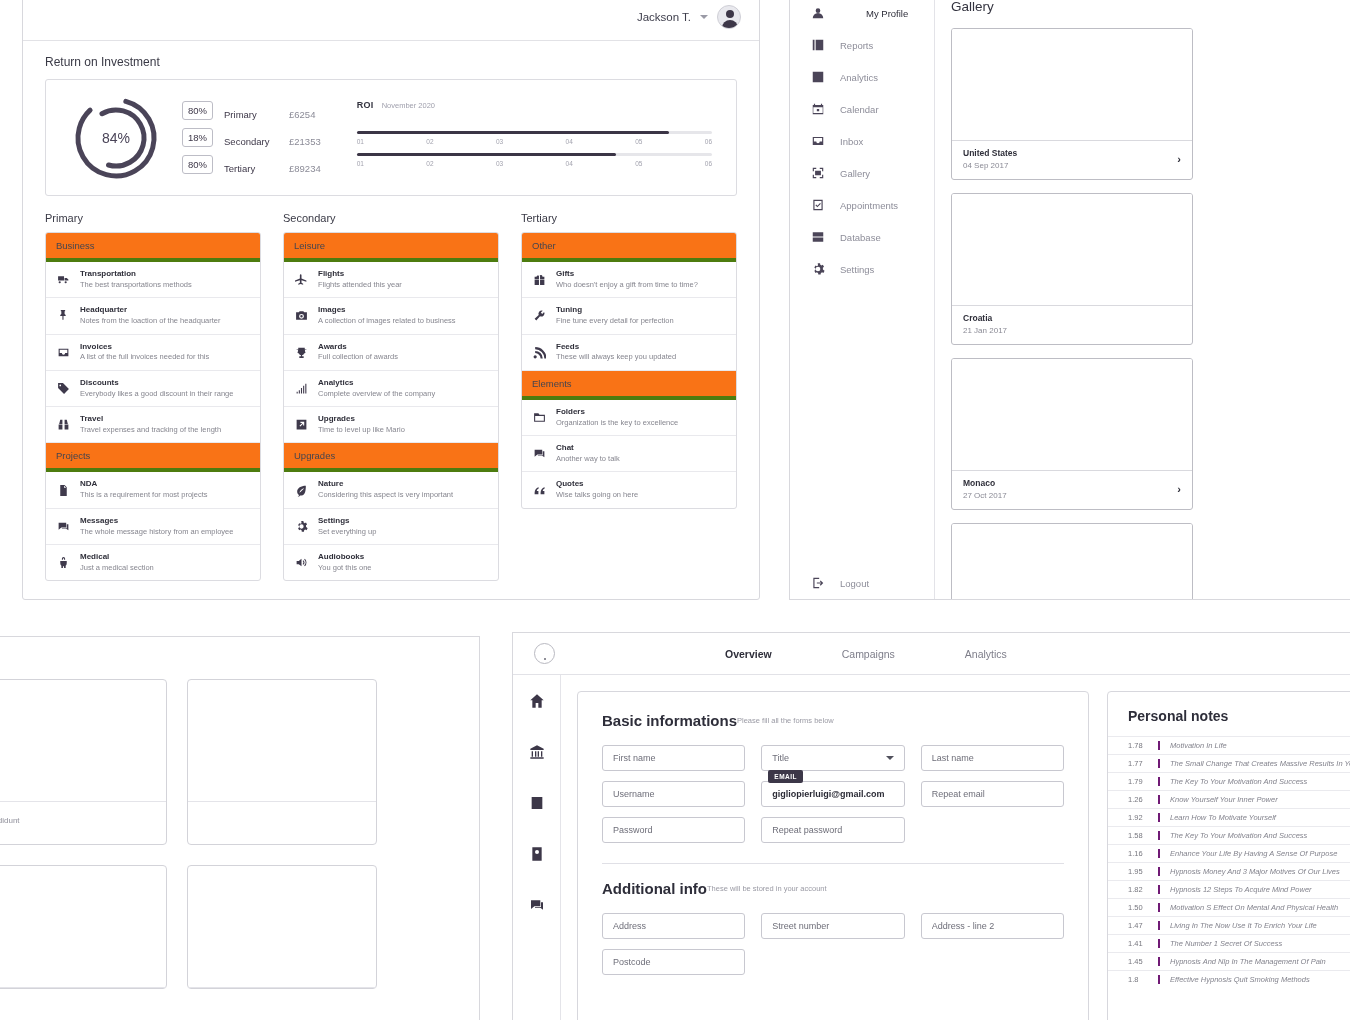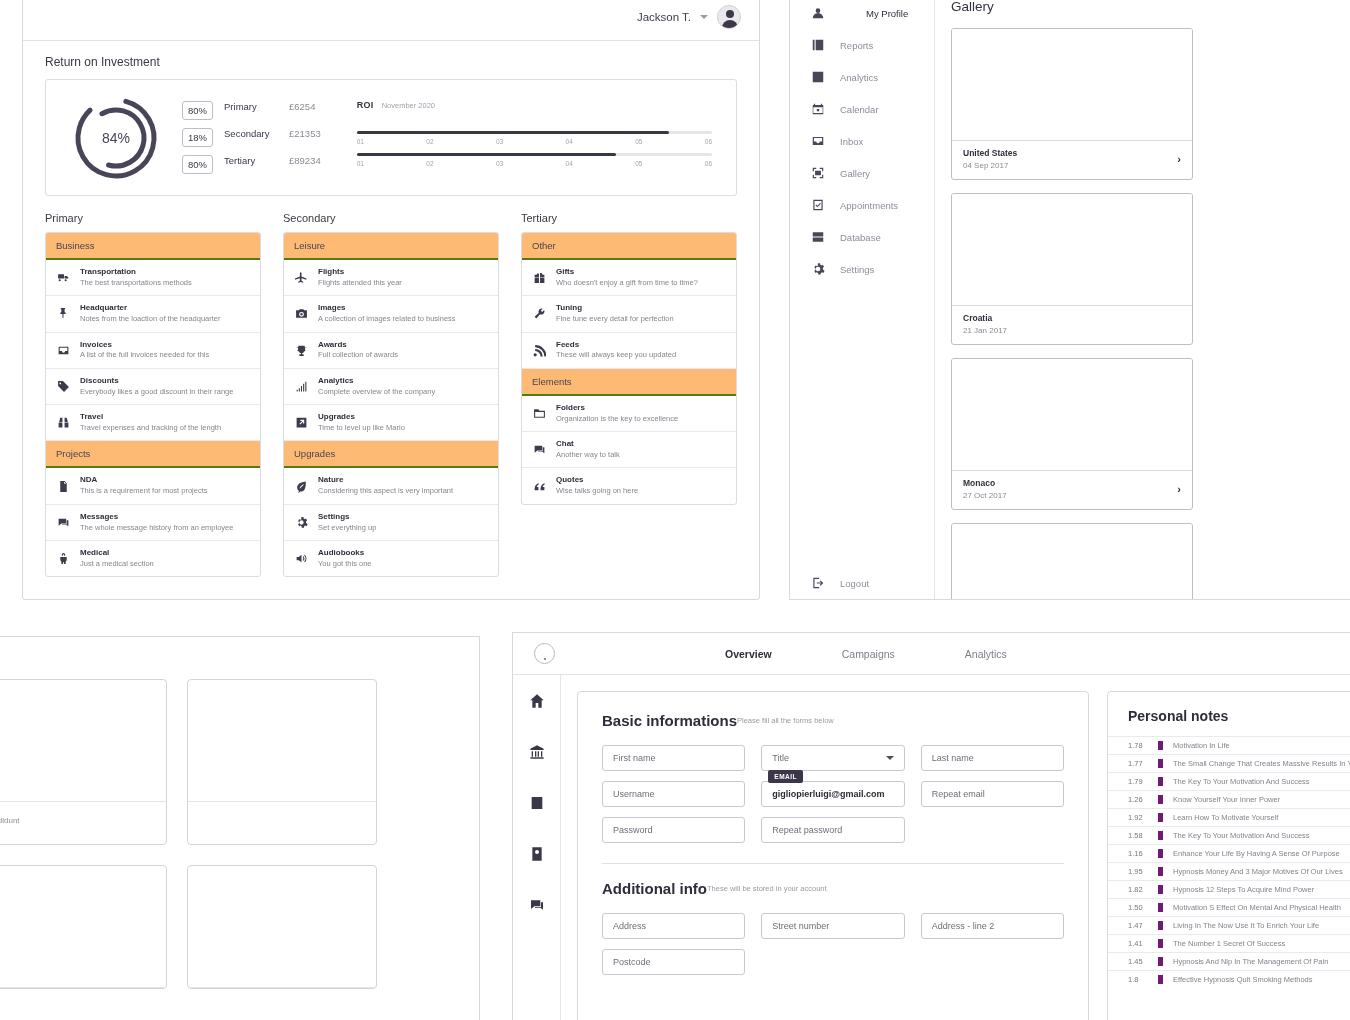--- a/index.html
+++ b/index.html
@@ -29,43 +29,43 @@
 
   .roi-card { border:1px solid #dcdce1; border-radius:3px; height:117px;
      display:flex; align-items:center; padding:0 18px; }
 
   .donut { width:88px; height:88px; position:relative; flex:0 0 auto; margin-left:8px;}
   .donut svg { display:block; }
   .donut-label { position:absolute; inset:0; display:flex; align-items:center;
      justify-content:center; font-size:14px; color:#4a4458; }
 
   .legend { margin-left:22px; display:flex; flex-direction:column; gap:8px; }
-  .legend-row { display:flex; align-items:flex-start; gap:11px; }
+  .legend-row { display:flex; align-items:flex-end; gap:11px; }
   .pct { border:1px solid #bdbdc6; border-radius:3px; font-size:9.5px; color:#3d3748;
      padding:3px 5px; min-width:27px; text-align:center; }
   .lg-name { font-size:9.5px; color:#3d3748; width:54px; }
   .lg-val { font-size:9.5px; color:#8b8b97; }
 
   .roi-chart { margin-left:36px; flex:1; padding-right:6px; }
   .roi-head { display:flex; align-items:baseline; gap:8px; margin-bottom:21px; }
   .roi-kicker { font-size:9px; font-weight:bold; color:#33333f; letter-spacing:.3px;}
   .roi-date { font-size:7.5px; color:#a0a0ad; }
   .bar-wrap { margin-bottom:4px; }
   .bar-track { height:3px; background:#e6e6ea; border-radius:2px; position:relative; }
   .bar-fill { position:absolute; left:0; top:0; height:3px; background:#3b3546; border-radius:2px; }
   .bar-ticks { display:flex; justify-content:space-between; margin-top:4px; margin-bottom:8px;}
   .bar-ticks span { font-size:6.5px; color:#a3a3af; }
 
   
   .cols { display:flex; gap:22px; margin-top:16px; }
   .col { flex:1; }
   .col-title { font-size:11px; color:#3a3a46; margin-bottom:8px; }
   .list { border:1px solid #dcdce1; border-radius:3px; overflow:hidden; }
-  .group-head { font-size:9.5px; color:#45454f; padding:7px 10px; background:#fdba74;
-     border-bottom:2px solid #4d7c0f; }
+  .group-head { font-size:9.5px; color:#45454f; padding:7px 10px; background:#f97316;
+     border-bottom:4px solid #4d7c0f; }
   .row { display:flex; align-items:center; gap:9px; padding:7px 10px;
      border-bottom:1px solid #e9e9ed; }
   .row:last-child { border-bottom:none; }
   .row .ico { width:15px; height:15px; flex:0 0 15px; display:flex;
      align-items:center; justify-content:center; color:#3f3a4c; }
   .row .ico svg { width:13px; height:13px; fill:#3f3a4c; }
   .r-t { font-size:8px; font-weight:bold; color:#2f2f3a; line-height:1.35; }
   .r-s { font-size:7.5px; color:#86868f; line-height:1.4; }
 
   
@@ -137,22 +137,22 @@
   .float-tag { position:absolute; top:-11px; left:7px; background:#3c3748; color:#fff;
      font-size:6.5px; font-weight:bold; letter-spacing:.5px; padding:3px 6px; border-radius:2px; }
   .divider { height:1px; background:#e0e0e6; margin:20px 0 16px 0; }
 
   .notes-card { width:316px; border:1px solid #d7d7dd; border-radius:4px;
      padding:16px 0 0 0; background:#fff; flex:0 0 auto; }
   .notes-title { font-size:14px; font-weight:bold; color:#2e2e3a; padding:0 20px 12px 20px; }
   .note-row { display:flex; align-items:center; border-top:1px solid #eaeaee;
      padding:4px 0 4px 20px; }
   .note-num { font-size:7.5px; color:#77777f; width:30px; flex:0 0 30px; }
-  .note-txt { font-size:7.5px; color:#83838d; border-left:5px solid #701a75;
-     padding-left:10px; white-space:nowrap; }
+  .note-txt { font-size:7.5px; color:#83838d; border-left:2px solid #701a75;
+     padding-left:10px; white-space:nowrap;font-style:italic; }
 </style>
 </head>
 <body>
 
 <div class="root">
 
   <div class="panel" id="dashboard">
 
     <div class="dash-header">
       <span class="user-name">Jackson T.</span>

